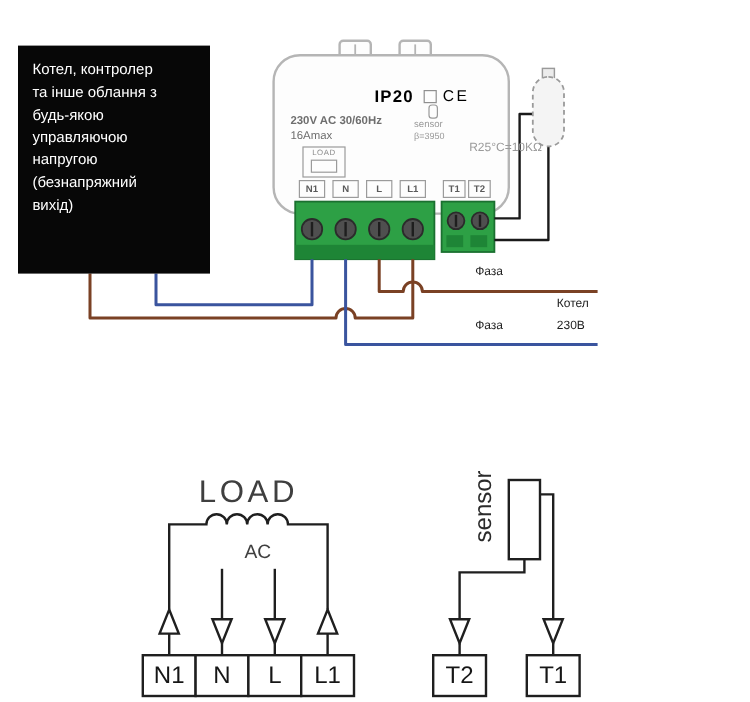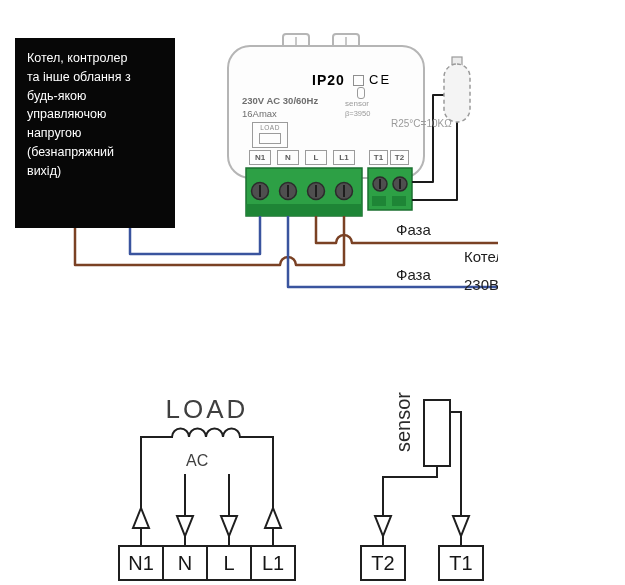--- a/index.html
+++ b/index.html
@@ -40,28 +40,28 @@
     display:flex; align-items:center; justify-content:center;
     font-size:8px; font-weight:bold; color:#5a5a5a;
   }
   .ttag-sm { width:19px; }
 
   .sensor-note {
     position:absolute; left:488px; top:36px; width:132px;
     white-space:pre-line; font-size:15.5px; line-height:1.45; color:#141414;
   }
 
-  .wlbl { position:absolute; font-size:15px; color:#1d1d1d; }
+  .wlbl { position:absolute; font-size:10px; color:#1d1d1d; }
 
   .sch-load {
     position:absolute; left:147px; top:394px; width:120px; text-align:center;
     font-size:26px; letter-spacing:3px; color:#3f3f3f;
   }
   .sch-ac {
-    position:absolute; left:186px; top:452px; width:40px; text-align:left;
+    position:absolute; left:186px; top:452px; width:40px; text-align:right;
     font-size:16px; color:#3f3f3f;
   }
   .sch-sensor {
     position:absolute; left:363px; top:411px; width:80px; height:22px;
     text-align:center; font-size:20px; color:#2a2a2a;
     transform:rotate(-90deg);
   }
   .tbox {
     position:absolute; top:546px; width:44px; height:34px;
     display:flex; align-items:center; justify-content:center;
@@ -185,21 +185,21 @@
   <div class="ttag" style="left:249px">N1</div>
   <div class="ttag" style="left:277px">N</div>
   <div class="ttag" style="left:305px">L</div>
   <div class="ttag" style="left:333px">L1</div>
   <div class="ttag ttag-sm" style="left:369px">T1</div>
   <div class="ttag ttag-sm" style="left:390px">T2</div>
 
 
   <div class="wlbl" style="left:396px; top:221px">Фаза</div>
   <div class="wlbl" style="left:464px; top:248px">Котел</div>
-  <div class="wlbl" style="left:464px; top:276px">230В</div>
+  <div class="wlbl" style="left:464px; top:266px">230В</div>
   <div class="wlbl" style="left:396px; top:266px">Фаза</div>
 
   <div class="sch-load">LOAD</div>
   <div class="sch-ac">AC</div>
   <div class="sch-sensor">sensor</div>
 
   <div class="tbox" style="left:119px">N1</div>
   <div class="tbox" style="left:163px">N</div>
   <div class="tbox" style="left:207px">L</div>
   <div class="tbox" style="left:251px">L1</div>

